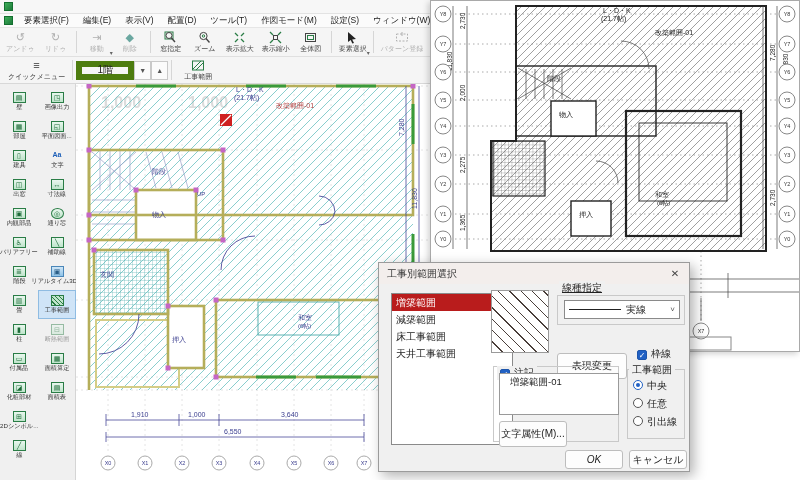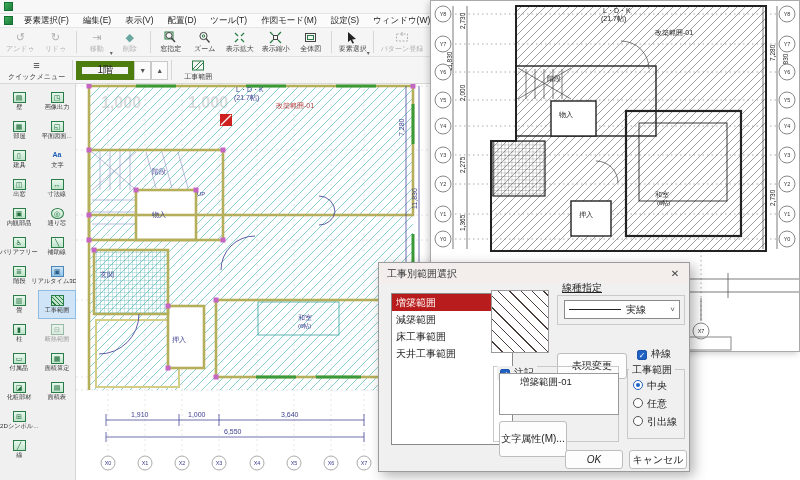--- a/index.html
+++ b/index.html
@@ -54,21 +54,21 @@
              background-image:repeating-linear-gradient(45deg,transparent 0 7px,#4a3f3a 7px 8px); }
   .grp { position:absolute; border:1px solid #c9c9c9; }
   .grp-label { position:absolute; font-size:10px; color:#222; background:#f0f0f0; padding:0 3px; }
   .combo { position:absolute; left:185px; top:37px; width:116px; height:19px; background:#fff; border:1px solid #8a8a8a; display:flex; align-items:center; padding:0 4px; gap:5px; }
   .combo .linesample { width:52px; height:0; border-top:1.5px solid #222; }
   .combo .cval { font-size:10px; flex:1; }
   .combo .chev { font-size:8px; color:#555; }
   .btn { position:absolute; background:#fdfdfd; border:1px solid #bdbdbd; border-radius:3px; font-size:10px; color:#222; display:flex; align-items:center; justify-content:center; }
   .chk { display:inline-block; width:10px; height:10px; background:#2161c4; border:1px solid #1d55ab; color:#fff; font-size:8px; line-height:10px; text-align:center; border-radius:2px; margin-right:4px; vertical-align:-1px; }
   .chkrow { position:absolute; font-size:10px; color:#222;margin-top:6px; }
-  .notearea { position:absolute; left:120px; top:110px; width:120px; height:42px; background:#fff; border:1px solid #9a9a9a; font-size:9.5px; padding:2px 20px; color:#222; }
+  .notearea { position:absolute; left:120px; top:110px; width:120px; height:42px; background:#fff; border:1px solid #9a9a9a; font-size:9.5px; padding:2px 10px; color:#222; }
   .radio { display:inline-block; width:10px; height:10px; border:1px solid #555; border-radius:50%; margin-right:4px; vertical-align:-1px; background:#fff; position:relative; }
   .radio.on { border-color:#2161c4; }
   .radio.on::after { content:""; position:absolute; left:2px; top:2px; width:4px; height:4px; border-radius:50%; background:#2161c4; }
   .radrow { position:absolute; font-size:10px; color:#222; }
   svg text { font-family:"Liberation Sans","DejaVu Sans",sans-serif; }
 </style>
 </head>
 <body>
 
 <div id="stage">
@@ -646,21 +646,21 @@
     <div class="btn" style="left:178px;top:74px;width:70px;height:26px;margin-top:16px;">表現変更</div>
     <div class="chkrow" style="left:258px;top:78px;">
       <span class="chk">✓</span><span>枠線</span>
     </div>
 
     <div class="grp" style="left:114px;top:103px;width:126px;height:76px;"></div>
     <div class="chkrow" style="left:118px;top:97px;background:#f0f0f0;padding:0 3px;">
       <span class="chk">✓</span><span>注記</span>
     </div>
     <div class="notearea">増築範囲-01</div>
-    <div class="btn" style="left:120px;top:158px;width:68px;height:36px;">文字属性(M)...</div>
+    <div class="btn" style="left:120px;top:158px;width:68px;height:26px;">文字属性(M)...</div>
 
     <div class="grp" style="left:248px;top:106px;width:58px;height:70px;"></div>
     <span class="grp-label" style="left:250px;top:100px;">工事範囲</span>
     <div class="radrow" style="left:254px;top:116px;">
       <span class="radio on"></span><span>中央</span>
     </div>
     <div class="radrow" style="left:254px;top:134px;">
       <span class="radio"></span><span>任意</span>
     </div>
     <div class="radrow" style="left:254px;top:152px;">

